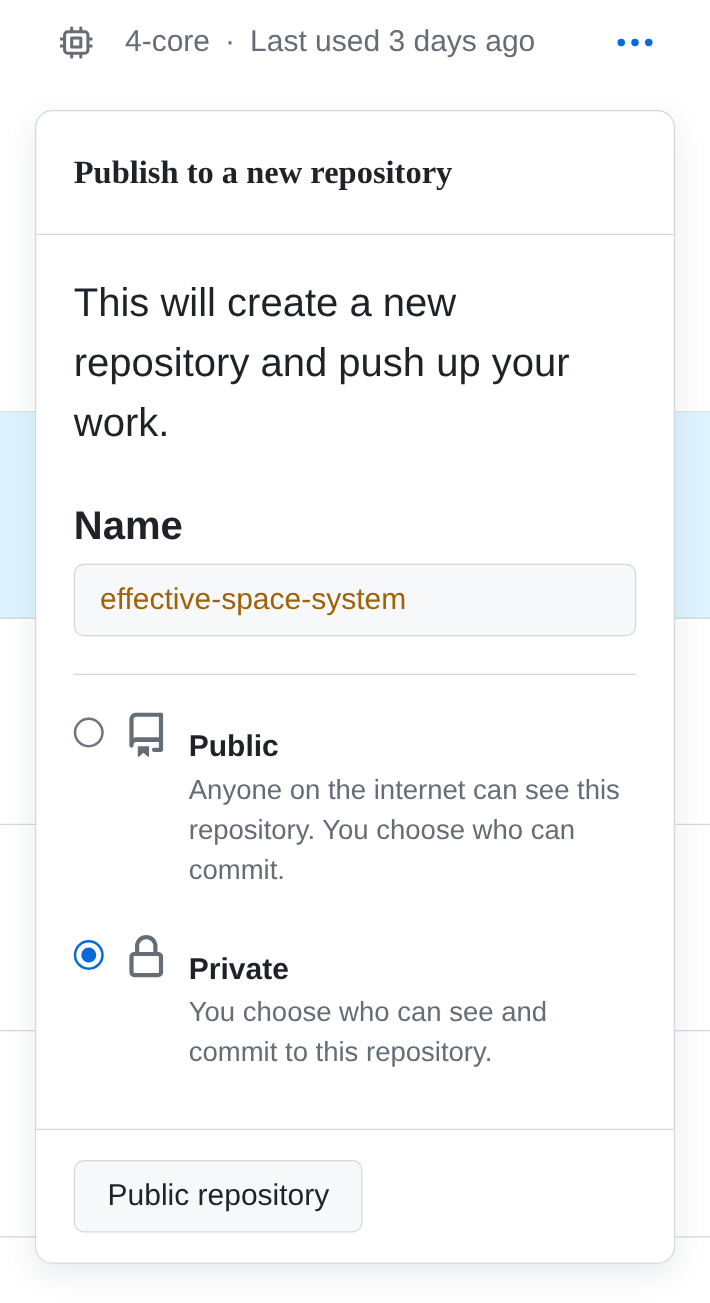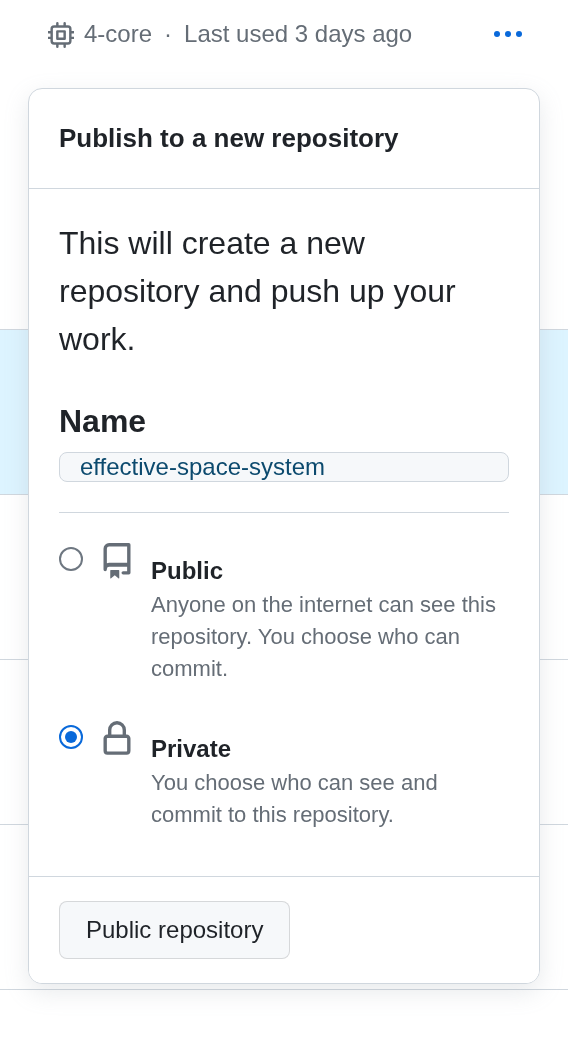--- a/index.html
+++ b/index.html
@@ -34,22 +34,22 @@
       z-index: 1;
       display: flex;
       align-items: center;
       padding: 20px 40px 10px 48px;
       gap: 12px;
       font-size: 24px;
       color: #656d76;
     }
     .header-row .cpu-spec {
       display: flex;
-      align-items: flex-end;
-      gap: 10px;
+      align-items: center;
+      gap: 26px;
     }
     .header-row .dot-sep {
       color: #656d76;
     }
     .kebab {
       margin-left: auto;
       display: flex;
       gap: 5px;
       padding: 6px;
       cursor: pointer;
@@ -68,20 +68,21 @@
       margin: 30px 28px 0 28px;
       background: #ffffff;
       border: 1px solid #d0d7de;
       border-radius: 14px;
       box-shadow: 0 8px 24px rgba(140,149,159,0.2);
       overflow: hidden;
     }
     .dialog-header {
       padding: 34px 30px;
       border-bottom: 1px solid #d0d7de;
+      font-family: Liberation Serif, serif;
     }
     .dialog-title {
       font-size: 26px;
       font-weight: 600;
       color: #1f2328;
     }
     .dialog-body {
       padding: 30px 30px 10px 30px;
     }
     .dialog-desc {
@@ -92,23 +93,23 @@
     }
     .field-label {
       font-size: 32px;
       font-weight: 600;
       color: #1f2328;
       margin-bottom: 12px;
       display: block;
     }
     .text-input {
       width: 100%;
-      padding: 0 20px;
-      font-size: 24px;
-      color: #0c4a6e;
+      padding: 14px 20px;
+      font-size: 24px;
+      color: #a16207;
       background: #f6f8fa;
       border: 1px solid #d0d7de;
       border-radius: 8px;
       outline: none;
     }
     .hr {
       border: none;
       border-top: 1px solid #d0d7de;
       margin: 30px 0;
     }

